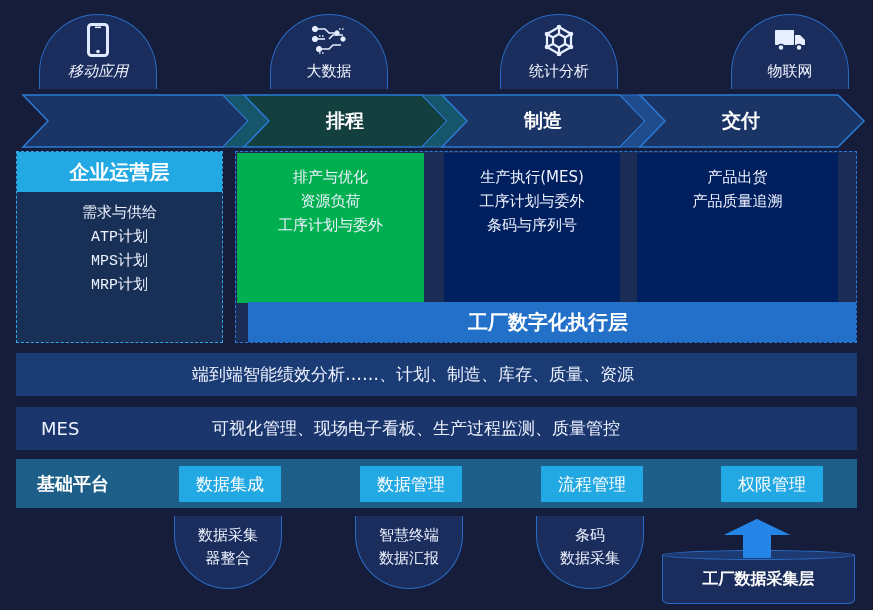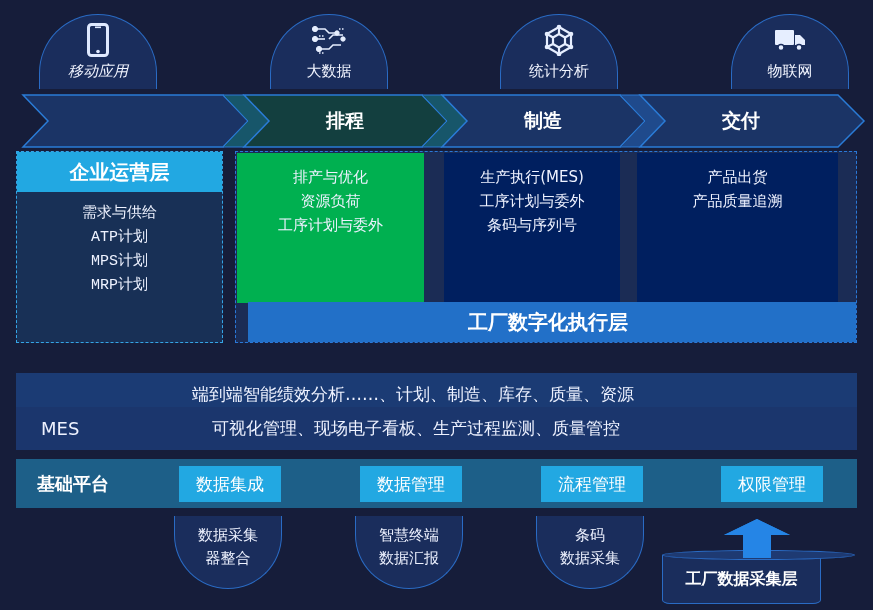--- a/index.html
+++ b/index.html
@@ -29,21 +29,21 @@
             font-size:20px;font-weight:bold;line-height:40px;padding-left:220px;box-sizing:border-box;margin-left:12px;}
   
   .row{position:absolute;left:16px;width:841px;background:#1b3b74;font-size:17px;color:#eef2ff;}
   .row2{background:#1b366d;}
   .base{position:absolute;left:16px;top:459px;width:841px;height:49px;background:#1d5f88;}
   .chip{position:absolute;top:7px;height:36px;width:102px;background:#22a8e2;font-size:17px;line-height:36px;text-align:center;color:#fff;}
   
   .bowl{position:absolute;top:516px;width:108px;height:73px;background:#1a2d5c;border:1px solid #2a6bc4;border-top:none;
         border-radius:0 0 54px 54px;box-sizing:border-box;text-align:center;font-size:15px;line-height:23px;color:#eef2ff;padding-top:8px;}
   
-  .cyl{position:absolute;left:662px;top:555px;width:159px;height:49px;background:#1a2d5c;border:1px solid #2a6bc4;border-radius:0 0 8px 8px/0 0 4px 4px;box-sizing:border-box;
+  .cyl{position:absolute;left:662px;top:555px;width:193px;height:49px;background:#1a2d5c;border:1px solid #2a6bc4;border-radius:0 0 8px 8px/0 0 4px 4px;box-sizing:border-box;
        font-size:16px;font-weight:bold;text-align:center;line-height:46px;}
   .cyl-top{position:absolute;left:662px;top:550px;width:193px;height:10px;border:1px solid #2a6bc4;border-radius:50%;background:#1e3a72;box-sizing:border-box;}
 </style>
 </head>
 <body>
 
 <div class="badge" style="left:39px;font-style:italic;">
   <div class="ic">
     <svg width="22" height="34" viewBox="0 0 22 34">
         <rect x="1.5" y="1.5" width="19" height="31" rx="3" fill="none" stroke="#dfe9ff" stroke-width="3"></rect>
@@ -146,21 +146,21 @@
     <div>工序计划与委外</div>
     <div>条码与序列号</div>
   </div>
   <div class="col" style="left:401px;width:201px;background:#001f5f;">
     <div>产品出货</div>
     <div>产品质量追溯</div>
   </div>
   <div class="fac-foot">工厂数字化执行层</div>
 </div>
 
-<div class="row" style="top:353px;height:51px;line-height:43px;margin-top:20px;">
+<div class="row" style="top:353px;height:43px;line-height:43px;">
   <span class="abs" style="left:176px;">端到端智能绩效分析……、计划、制造、库存、质量、资源</span>
 </div>
 
 <div class="row row2" style="top:407px;height:43px;line-height:43px;">
   <span class="abs" style="left:25px;font-size:18px;">MES</span>
   <span class="abs" style="left:196px;">可视化管理、现场电子看板、生产过程监测、质量管控</span>
 </div>
 
 <div class="base">
   <span class="abs" style="left:21px;top:0;line-height:49px;font-size:18px;font-weight:bold;">基础平台</span>

